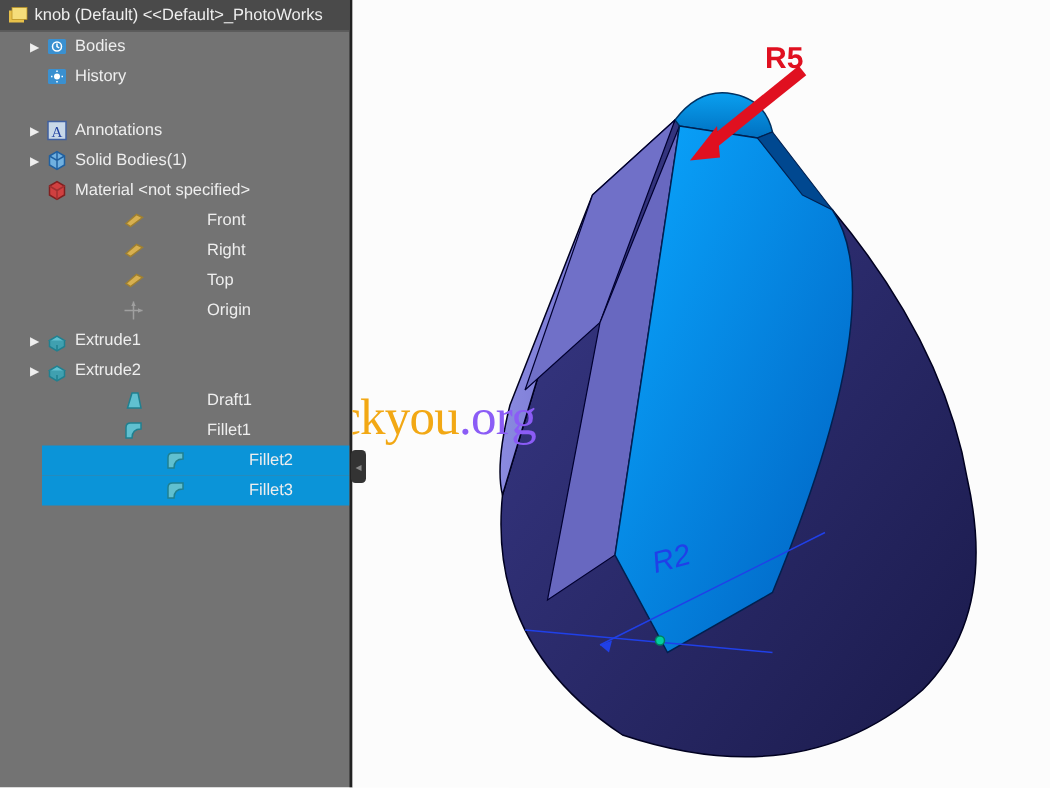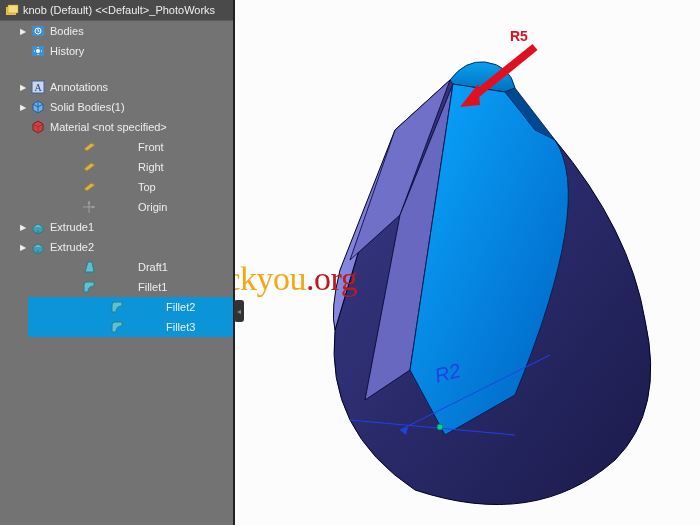--- a/index.html
+++ b/index.html
@@ -11,25 +11,25 @@
 .tree { list-style: none; padding: 0; }
 .tree-item { display: flex; align-items: center; padding: 2px 4px; color: #eee; cursor: default; white-space: nowrap; min-height: 20px; }
 .tree-item.hover, .tree-item.selected { background: #0b94d8; margin-left: 28px; }
 .expand { width: 10px; display: inline-block; color: #eee; text-align: center; margin-right: 2px; font-size: 8px; }
 .expand.none { visibility: hidden; }
 .item-icon { width: 16px; height: 16px; margin-right: 4px; display: inline-flex; align-items: center; justify-content: center; }
 .indent-1 { padding-left: 18px; }
 .indent-2 { padding-left: 32px; gap: 37px; }
 .viewport { flex: 1; position: relative; background: #fcfcfc; overflow: hidden; }
 .sep-handle { position: absolute; left: 234px; top: 300px; width: 10px; height: 22px; background: #333; border-radius: 3px; display: flex; align-items: center; justify-content: center; color: #888; font-size: 8px; }
-.annot-r5 { position: absolute; font-weight: bold; font-size: 14px; }
+.annot-r5 { position: absolute; font-weight: bold; font-size: 20px; }
 .annot-r2 { position: absolute; font-style: italic; font-size: 20px; transform: rotate(-15deg); }
 .wm { position: absolute; font-family: Georgia, serif; font-size: 34px; font-weight: 400; letter-spacing: -0.5px; }
 .wm .p1 { color: #f2a814; }
-.wm .p2 { color: #b91c1c; }
+.wm .p2 { color: #8b5cf6; }
 svg.model { position: absolute; top: 0; left: 0; }
 svg.arrow { position: absolute; top: 0; left: 0; }
 </style>
 </head>
 <body>
 
 <div class="container">
   <div class="sidebar">
     <div class="sidebar-header">
       <span class="pkg-icon">

